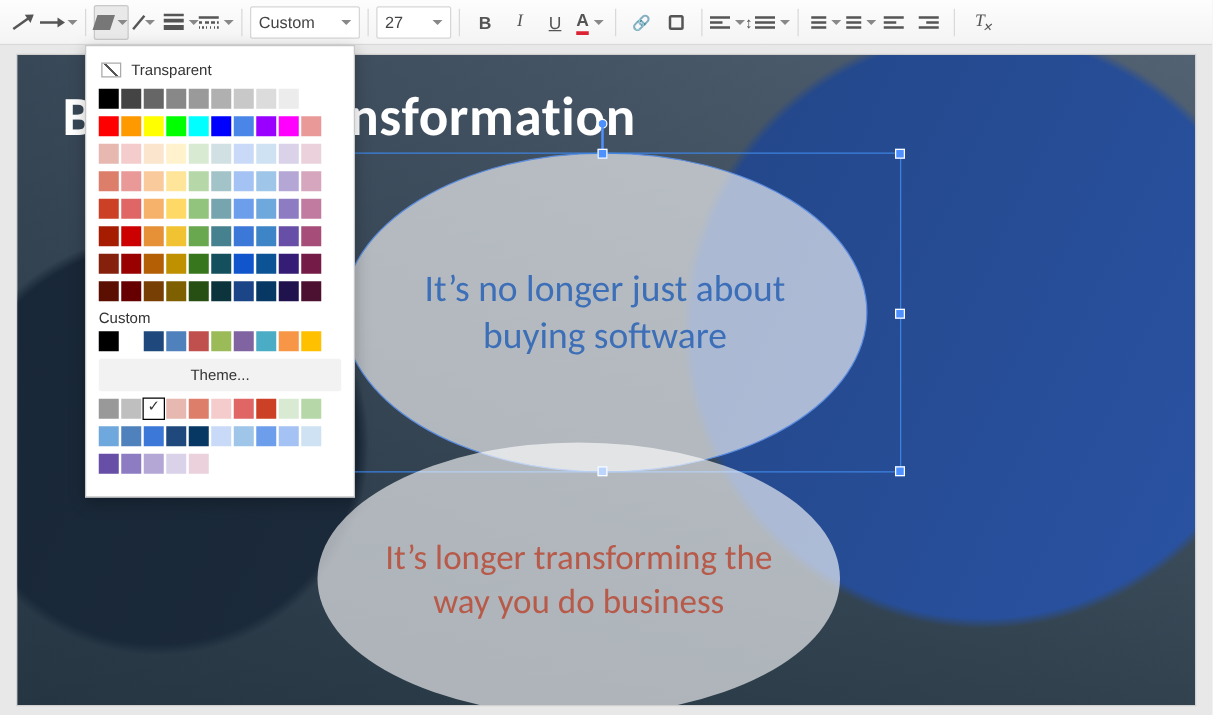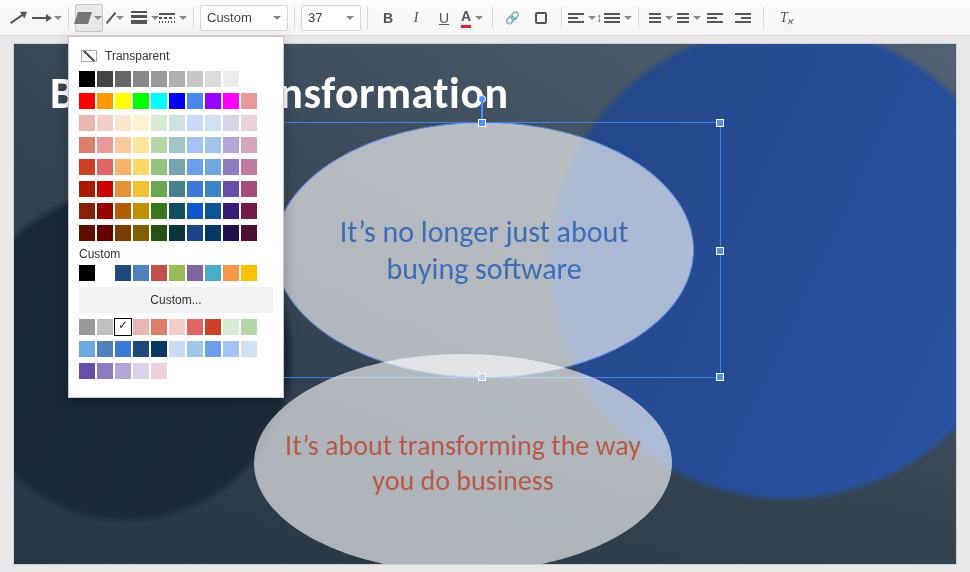--- a/index.html
+++ b/index.html
@@ -87,21 +87,21 @@
       </span>
     </div>
   <div class="tbsep"></div>
 
   <div class="drop">
       <span>Custom</span>
       <span class="dcaret"></span>
     </div>
   <div class="tbsep"></div>
   <div class="drop small">
-      <span>37</span>
+      <span>27</span>
       <span class="dcaret"></span>
     </div>
   <div class="tbsep"></div>
 
   <div class="tbtn" style="font-weight:700;">B</div>
   <div class="tbtn" style="font-style:italic;font-family:serif;">I</div>
   <div class="tbtn" style="text-decoration:underline;">U</div>
   <div class="tbtn caret">
       <span style="border-bottom:3px solid #d23; padding-bottom:1px; font-weight:700">A</span>
     </div>
@@ -184,21 +184,21 @@
       <div class="hnd" style="left:236px; top:-4px;"></div>
       <div class="hnd" style="right:-4px; top:-4px;"></div>
       <div class="hnd" style="left:-4px; top:124px;"></div>
       <div class="hnd" style="right:-4px; top:124px;"></div>
       <div class="hnd" style="left:-4px; bottom:-4px;"></div>
       <div class="hnd" style="left:236px; bottom:-4px;"></div>
       <div class="hnd" style="right:-4px; bottom:-4px;"></div>
     </div>
 
     <div class="circ circ2">
-      <div class="txt">It’s about transforming the way you do business</div>
+      <div class="txt">It’s longer transforming the way you do business</div>
     </div>
   </div>
 </div>
 
 <div class="picker">
   <div class="row-transp">
     <span style="width:16px;height:12px;background:linear-gradient(45deg,transparent 45%,#555 45%,#555 55%,transparent 55%);border:1px solid #aaa;"></span>
     <span>Transparent</span>
   </div>
 
@@ -309,21 +309,21 @@
       <div class="sw" title="#4f81bd" style="background: rgb(79, 129, 189);"></div>
       <div class="sw" title="#c0504d" style="background: rgb(192, 80, 77);"></div>
       <div class="sw" title="#9bbb59" style="background: rgb(155, 187, 89);"></div>
       <div class="sw" title="#8064a2" style="background: rgb(128, 100, 162);"></div>
       <div class="sw" title="#4bacc6" style="background: rgb(75, 172, 198);"></div>
       <div class="sw" title="#f79646" style="background: rgb(247, 150, 70);"></div>
       <div class="sw" title="#ffc000" style="background: rgb(255, 192, 0);"></div>
     </div>
 
   <div class="customrow">
-    <span>Custom...</span>
+    <span>Theme...</span>
   </div>
   <div id="custom-grid">
       <div class="swgrid">
         <div class="sw" title="#999999" style="background: rgb(153, 153, 153);"></div>
         <div class="sw" title="#bfbfbf" style="background: rgb(191, 191, 191);"></div>
         <div class="sw sel-check" title="#ffffff" style="background: rgb(255, 255, 255);"></div>
         <div class="sw" title="#e6b8af" style="background: rgb(230, 184, 175);"></div>
         <div class="sw" title="#dd7e6b" style="background: rgb(221, 126, 107);"></div>
         <div class="sw" title="#f4cccc" style="background: rgb(244, 204, 204);"></div>
         <div class="sw" title="#e06666" style="background: rgb(224, 102, 102);"></div>

